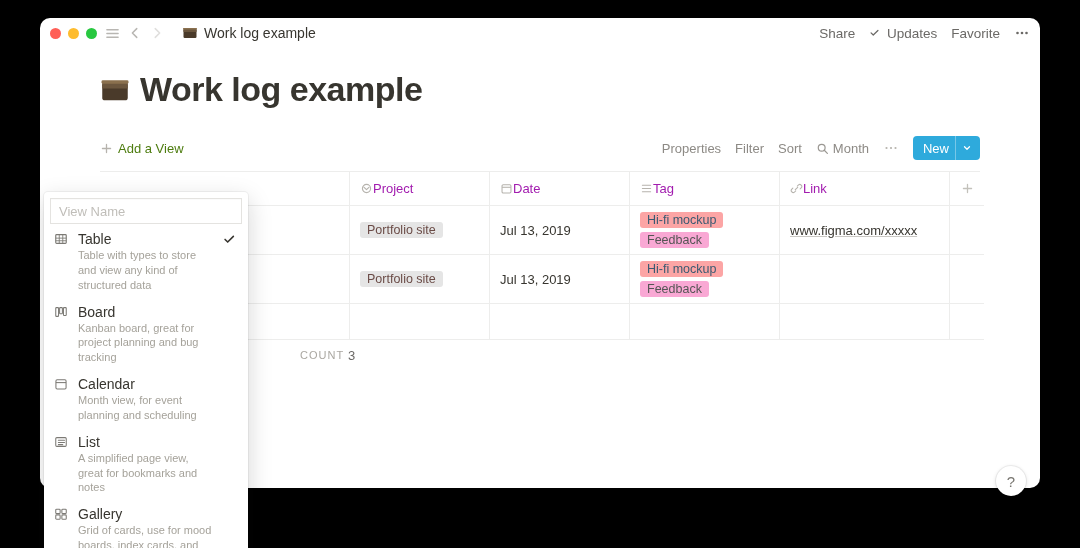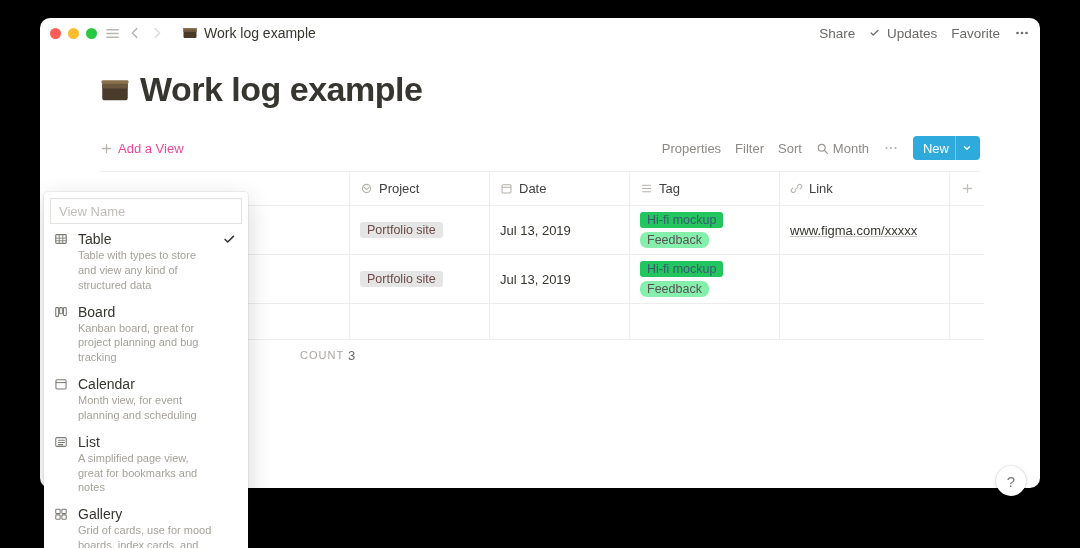--- a/index.html
+++ b/index.html
@@ -46,45 +46,45 @@
   .tb-link { color: #6b6966; font-size: 13.5px; cursor: pointer; }
   .tb-group { display: flex; gap: 14px; align-items: center; }
   .chevron-down-mini { display:inline-flex; margin-right:3px; }
   
   .page { padding: 22px 60px 0 60px; position: relative; }
   .page-title-row { display: flex; align-items: center; gap: 10px; }
   .page-title-row .big-icon { font-size: 28px; line-height: 1; }
   .page-title { font-size: 34px; font-weight: 800; letter-spacing: -0.5px; }
   
   .toolbar { display: flex; align-items: center; margin-top: 24px; height: 30px; }
-  .add-view { display: flex; align-items: center; gap: 5px; color: #ec4899; font-size: 13px; cursor: pointer; }
+  .add-view { display: flex; align-items: center; gap: 5px; color: #4d7c0f; font-size: 13px; cursor: pointer; }
   .toolbar .spacer { flex: 1; }
   .toolbar .actions { display: flex; align-items: center; gap: 14px; color: #8d8a85; font-size: 13px; }
   .toolbar .actions .act { cursor: pointer; }
   .search-ico { display: inline-flex; gap: 4px; align-items: center; }
   .new-btn {
     background: #2eaadc; color: #fff; border-radius: 4px;
     display: inline-flex; align-items: center; height: 24px;
     padding: 0 8px 0 10px; gap: 6px; font-size: 13px; font-weight: 500;
   }
   .new-btn .sep { width:1px; height: 24px; background: rgba(255,255,255,.35); }
   
   .table { margin-top: 8px; border-top: 1px solid #ededec; }
   .thead, .trow { display: grid; grid-template-columns: 250px 140px 140px 150px 170px 34px; }
   .thead { height: 34px; }
-  .th { display:flex; align-items:center; gap:6px; padding: 0 10px; color:#404040; font-size:13px; border-right:1px solid #ededec; border-bottom:1px solid #ededec; }
+  .th { display:flex; align-items:center; gap:0; padding: 0 10px; color:#a21caf; font-size:13px; border-right:1px solid #ededec; border-bottom:1px solid #ededec; }
   .th:last-child { border-right: none; justify-content:center; }
   .trow { min-height: 36px; }
   .td { padding: 6px 10px; border-right:1px solid #ededec; border-bottom:1px solid #ededec; font-size: 13px; display:flex; align-items:flex-start; flex-direction: column; gap:4px; justify-content:center; }
   .td.link { color:#37352f; text-decoration: underline; text-decoration-color: #c9c7c3; }
   .td:last-child { border-right: none; }
   .chip { display:inline-block; padding: 1px 7px; border-radius: 3px; font-size: 12.5px; }
   .chip.portfolio { background: #e5e5e5; color:#6a4b46; }
-  .chip.hifi { background: #22c55e; color:#3a5a72; }
-  .chip.feedback { background: #86efac; color:#555;border-radius:7px; }
+  .chip.hifi { background: #fca5a5; color:#3a5a72; }
+  .chip.feedback { background: #f9a8d4; color:#555; }
   .tags { display:flex; flex-direction:column; gap:4px; align-items:flex-start; }
   .trow.empty .td { height: 36px; }
   .count-row { display:flex; align-items:center; height: 30px; padding-left: 200px; gap:4px; color:#aaa7a1; font-size:11px; letter-spacing: 1px; }
   .count-row .num { color:#6b6966; font-size:13px; letter-spacing:0; }
   
   .popover {
     position: absolute;
     left: 4px; top: 144px;
     width: 204px;
     background: #fff;

